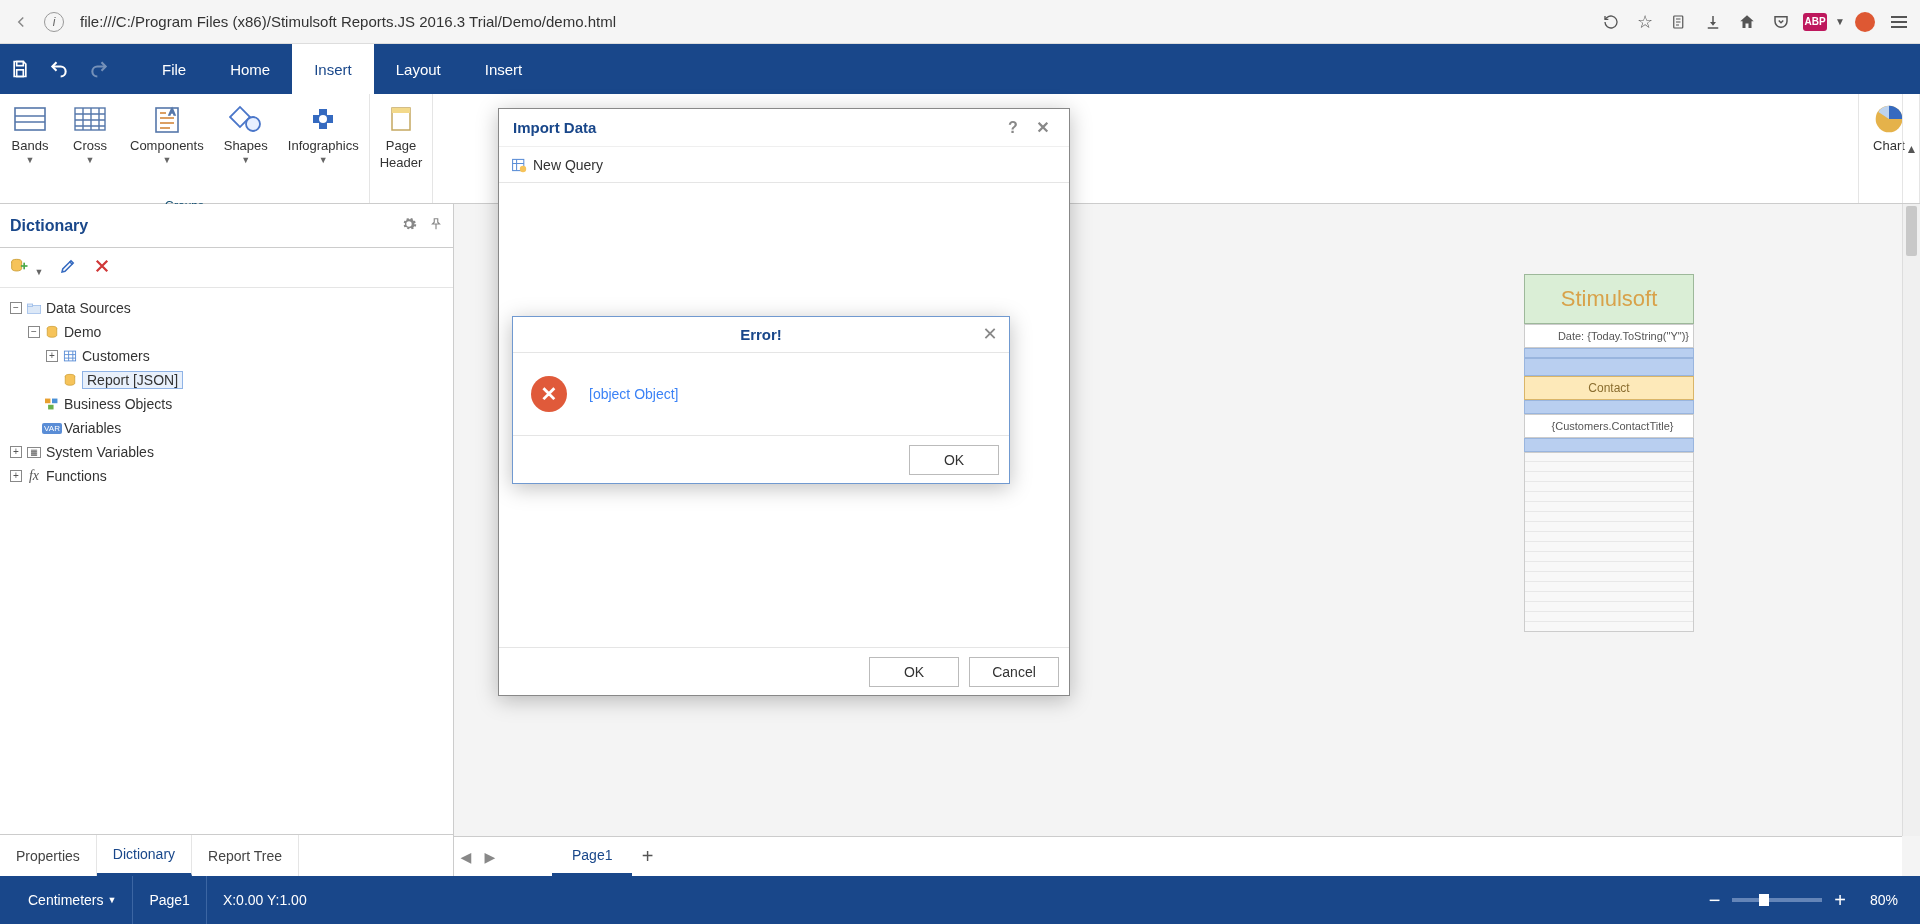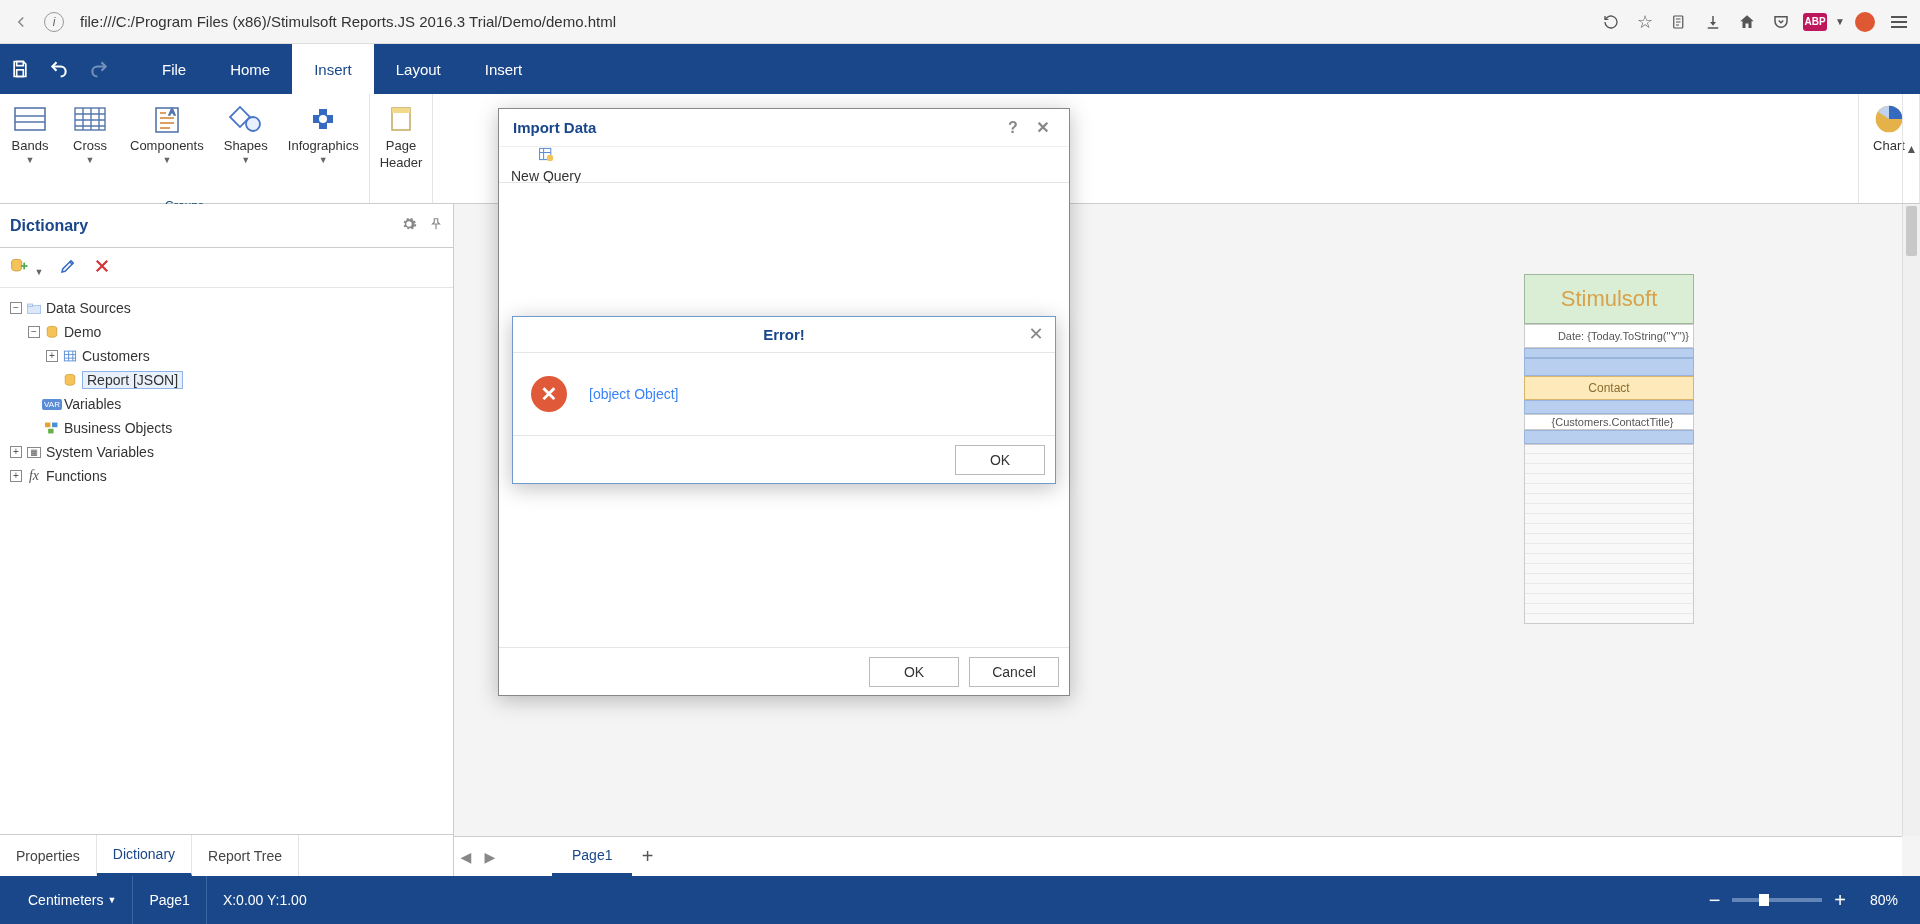--- a/index.html
+++ b/index.html
@@ -83,26 +83,26 @@
 .zoom-track { width: 90px; height: 4px; background: #6485b8; position: relative; }
 .zoom-thumb { position:absolute; left: 30%; top: -4px; width: 10px; height: 12px; background: #fff; }
 
 
 .dialog { position: absolute; background: #fff; border: 1px solid #888; box-shadow: 0 4px 20px rgba(0,0,0,0.25); display:flex; flex-direction:column; }
 .import-dialog { left: 498px; top: 108px; width: 572px; height: 588px; z-index: 10; }
 .dialog-title { height: 38px; display:flex; align-items:center; padding: 0 14px; color: #19478a; font-weight: bold; font-size: 15px; border-bottom: 1px solid #efefef; }
 .dialog-title-spacer { flex: 1; }
 .dialog-title-icon { width: 24px; height: 24px; display:flex; align-items:center; justify-content:center; color:#888; font-size:16px; margin-left: 6px; }
 .import-toolbar { height: 36px; display:flex; align-items:center; padding: 0 6px; border-bottom: 1px solid #e5e5e5; }
-.import-newquery { display:flex; align-items:center; gap:6px; font-size: 14px; color:#333; padding: 2px 6px; flex-direction: column; }
+.import-newquery { display:flex; align-items:center; gap:6px; font-size: 14px; color:#333; padding: 2px 6px; }
 .import-body { flex:1; background: #fff; }
 .dialog-footer { height: 48px; border-top: 1px solid #e5e5e5; display:flex; align-items:center; justify-content:flex-end; padding: 0 10px; gap: 10px; }
 .btn { min-width: 90px; height: 30px; border: 1px solid #bbb; background: #fff; font-size: 14px; color:#333; display:flex; align-items:center; justify-content:center; }
 
-.error-dialog { left: 512px; top: 316px; width: 544px; height: 168px; z-index: 20; border: 1px solid #7099d0; }
+.error-dialog { left: 512px; top: 316px; width: 498px; height: 168px; z-index: 20; border: 1px solid #7099d0; }
 .error-title-bar { height: 36px; display:flex; align-items:center; justify-content:center; position:relative; border-bottom: 1px solid #e5e5e5; }
 .error-title { color: #19478a; font-weight: bold; font-size: 15px; }
 .error-close { position:absolute; right: 8px; top: 6px; width: 22px; height: 22px; display:flex; align-items:center; justify-content:center; color:#888; font-size: 18px; }
 .error-body { flex:1; display:flex; align-items:center; padding: 0 18px; gap: 22px; }
 .error-icon { width: 36px; height: 36px; background: #e05a3a; border-radius: 50%; display:flex; align-items:center; justify-content:center; color:#fff; font-size: 20px; font-weight:bold; }
 .error-msg { font-size: 14px; color:#3b82f6; }
 .error-footer { height: 48px; border-top: 1px solid #e5e5e5; display:flex; align-items:center; justify-content:flex-end; padding: 0 10px; }
 
 
 .svg-icon { display:block; }
@@ -362,35 +362,35 @@
             <svg width="14" height="15" viewBox="0 0 20 22">
               <ellipse cx="10" cy="5" rx="7" ry="3" fill="#f6c35a" stroke="#c99a2e"></ellipse>
               <path d="M3 5v10c0 1.7 3 3 7 3s7-1.3 7-3V5" fill="#f6c35a" stroke="#c99a2e"></path>
             </svg>
           </span>
         <span class="tree-selected">Report [JSON]</span>
       </div>
       <div class="tree-row" style="padding-left:18px;">
         <span style="width:12px;"></span>
         <span class="tree-icon">
-            <span style="font-size:8px; background:#5a8dd6; color:#fff; padding:1px 2px; border-radius:2px;">VAR</span>
-          </span>
-        <span>Variables</span>
-      </div>
-      <div class="tree-row" style="padding-left:18px;">
-        <span style="width:12px;"></span>
-        <span class="tree-icon">
             <svg width="16" height="14" viewBox="0 0 20 18">
               <rect x="1" y="2" width="7" height="6" fill="#e8a030"></rect>
               <rect x="10" y="2" width="7" height="6" fill="#4a90d6"></rect>
               <rect x="5" y="10" width="7" height="6" fill="#6ab04a"></rect>
             </svg>
           </span>
         <span>Business Objects</span>
       </div>
+      <div class="tree-row" style="padding-left:18px;">
+        <span style="width:12px;"></span>
+        <span class="tree-icon">
+            <span style="font-size:8px; background:#5a8dd6; color:#fff; padding:1px 2px; border-radius:2px;">VAR</span>
+          </span>
+        <span>Variables</span>
+      </div>
       <div class="tree-row" style="padding-left:0;">
         <span class="tree-expander">+</span>
         <span class="tree-icon">
             <span style="font-size:8px; border:1px solid #888; color:#555; padding:0 2px;">▦</span>
           </span>
         <span>System Variables</span>
       </div>
       <div class="tree-row" style="padding-left:0;">
         <span class="tree-expander">+</span>
         <span class="tree-icon">
@@ -413,21 +413,21 @@
         </div>
       <div class="report-date-band">
           <span>Date: {Today.ToString("Y")}</span>
         </div>
       <div class="report-header-band"></div>
       <div style="height:18px; background:#b9cff0; border:1px solid #99b5de;"></div>
       <div class="report-contact-band">
           <span>Contact</span>
         </div>
       <div style="height:14px; background:#b9cff0; border:1px solid #99b5de;"></div>
-      <div class="report-data-cell" style="height:16px;padding-left:7px;">
+      <div class="report-data-cell" style="height:24px;padding-left:7px;">
           <span>{Customers.ContactTitle}</span>
         </div>
       <div style="height:14px; background:#b9cff0; border:1px solid #99b5de;"></div>
       <div class="report-grid"></div>
     </div>
     <div class="design-scroll-v"></div>
     <div class="design-pages-bar">
       <div class="pages-arrow">◀</div>
       <div class="pages-arrow">▶</div>
       <div style="width:50px;"></div>

